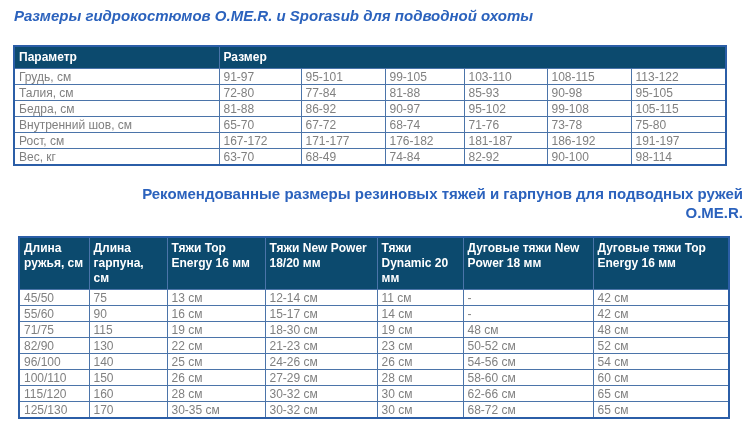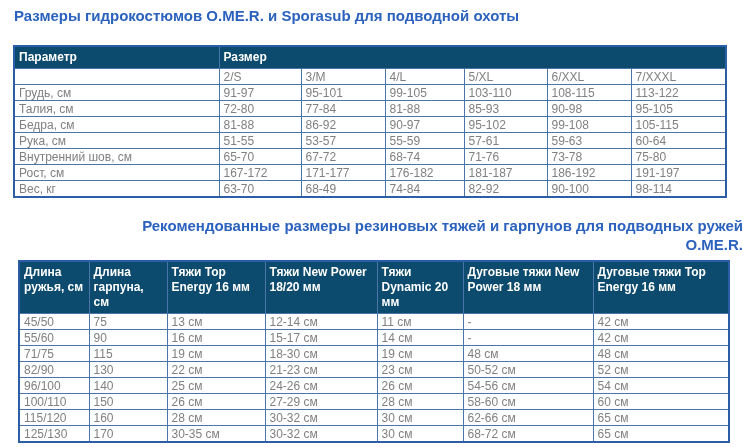--- a/index.html
+++ b/index.html
@@ -1,23 +1,23 @@
 <!DOCTYPE html>
 <html><head>
 <meta charset="utf-8">
 <style>
   html,body{margin:0;padding:0;background:#ffffff;}
   body{width:743px;height:447px;font-family:"Liberation Sans",sans-serif;overflow:hidden;}
   .page{padding:6px 0 0 13px;}
   .title{color:#2b62bd;font-size:15px;font-weight:bold;line-height:19px;}
-  .title-main{margin:0 0 0 1px;}
+  .title-main{margin:0 0 0 1px;font-style:italic;}
   .title-section{margin:18px 0 0 4px;text-align:right;}
   table{border-collapse:collapse;table-layout:fixed;border:2px solid #2b5ea7;background:#ffffff;}
   .t1{width:714px;margin-top:20px;}
-  .t2{width:712px;margin-top:6px;margin-left:5px;}
+  .t2{width:712px;margin-top:14px;margin-left:5px;}
   th,td{border:1px solid #4b74a9;font-size:12px;text-align:left;overflow:hidden;}
   th{background:#0c4a6e;color:#ffffff;font-weight:bold;padding:3px 4px;line-height:15px;vertical-align:top;white-space:normal;}
   td{color:#808080;padding:0 4px;height:15px;line-height:14px;white-space:nowrap;}
   .t1 th{height:15px;white-space:nowrap;}
 </style>
 </head>
 <body>
 
 <div class="page">
 
@@ -34,29 +34,20 @@
         <col>
     </colgroup>
     <thead>
       <tr>
         <th>Параметр</th>
         <th colspan="6">Размер</th>
       </tr>
     </thead>
     <tbody id="t1-body">
         <tr>
-          <td></td>
-          <td>2/S</td>
-          <td>3/M</td>
-          <td>4/L</td>
-          <td>5/XL</td>
-          <td>6/XXL</td>
-          <td>7/XXXL</td>
-        </tr>
-        <tr>
           <td>Грудь, см</td>
           <td>91-97</td>
           <td>95-101</td>
           <td>99-105</td>
           <td>103-110</td>
           <td>108-115</td>
           <td>113-122</td>
         </tr>
         <tr>
           <td>Талия, см</td>
@@ -68,29 +59,20 @@
           <td>95-105</td>
         </tr>
         <tr>
           <td>Бедра, см</td>
           <td>81-88</td>
           <td>86-92</td>
           <td>90-97</td>
           <td>95-102</td>
           <td>99-108</td>
           <td>105-115</td>
-        </tr>
-        <tr>
-          <td>Рука, см</td>
-          <td>51-55</td>
-          <td>53-57</td>
-          <td>55-59</td>
-          <td>57-61</td>
-          <td>59-63</td>
-          <td>60-64</td>
         </tr>
         <tr>
           <td>Внутренний шов, см</td>
           <td>65-70</td>
           <td>67-72</td>
           <td>68-74</td>
           <td>71-76</td>
           <td>73-78</td>
           <td>75-80</td>
         </tr>

